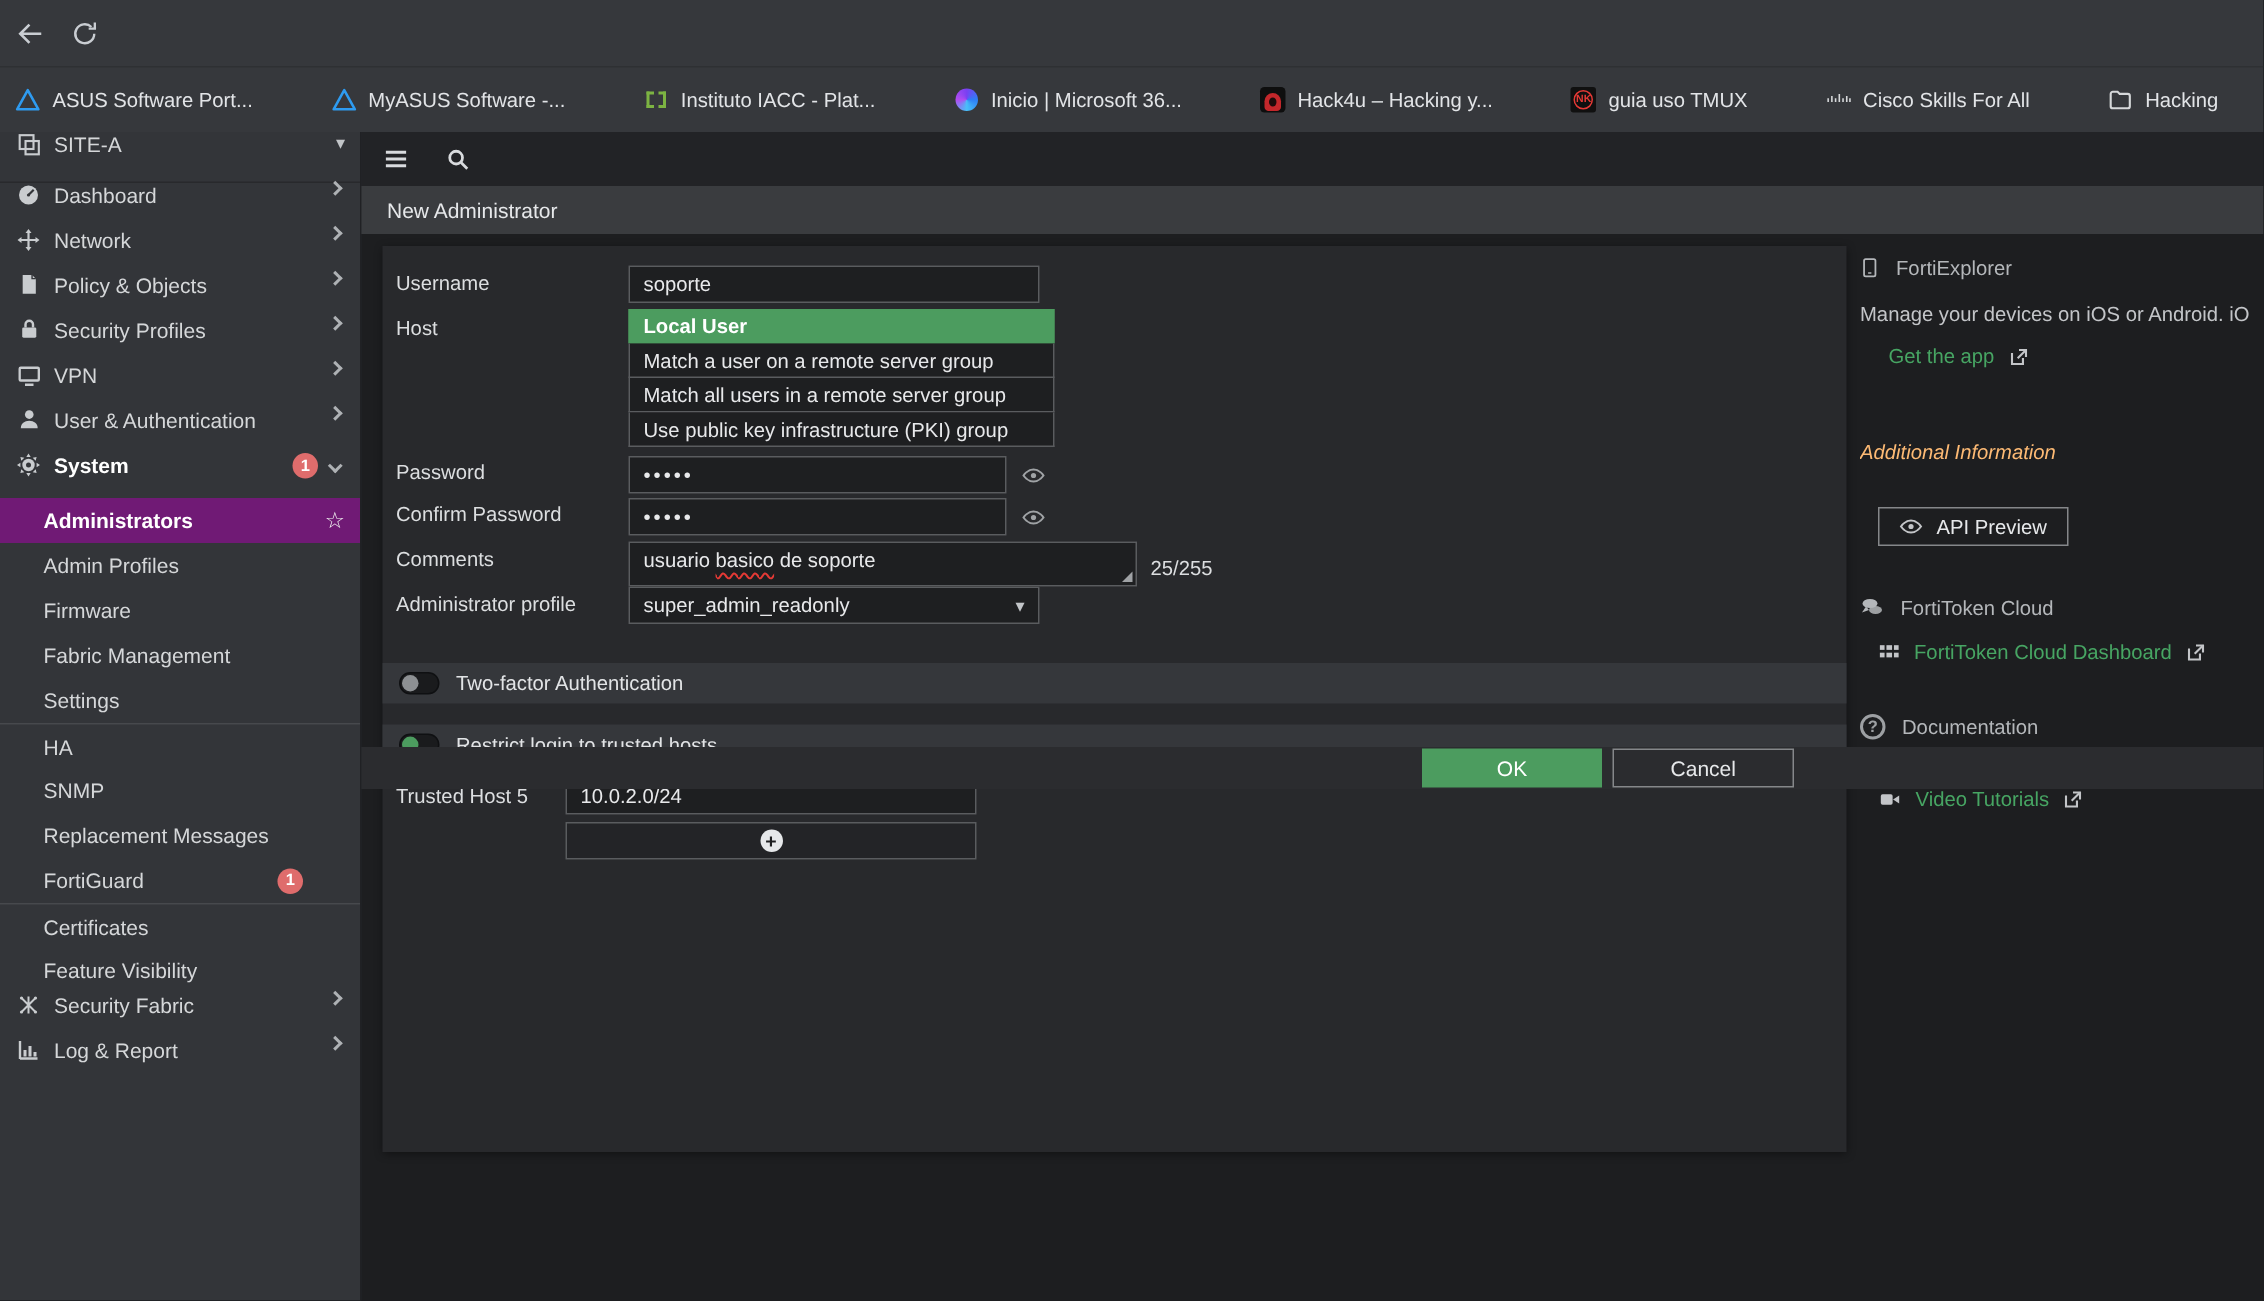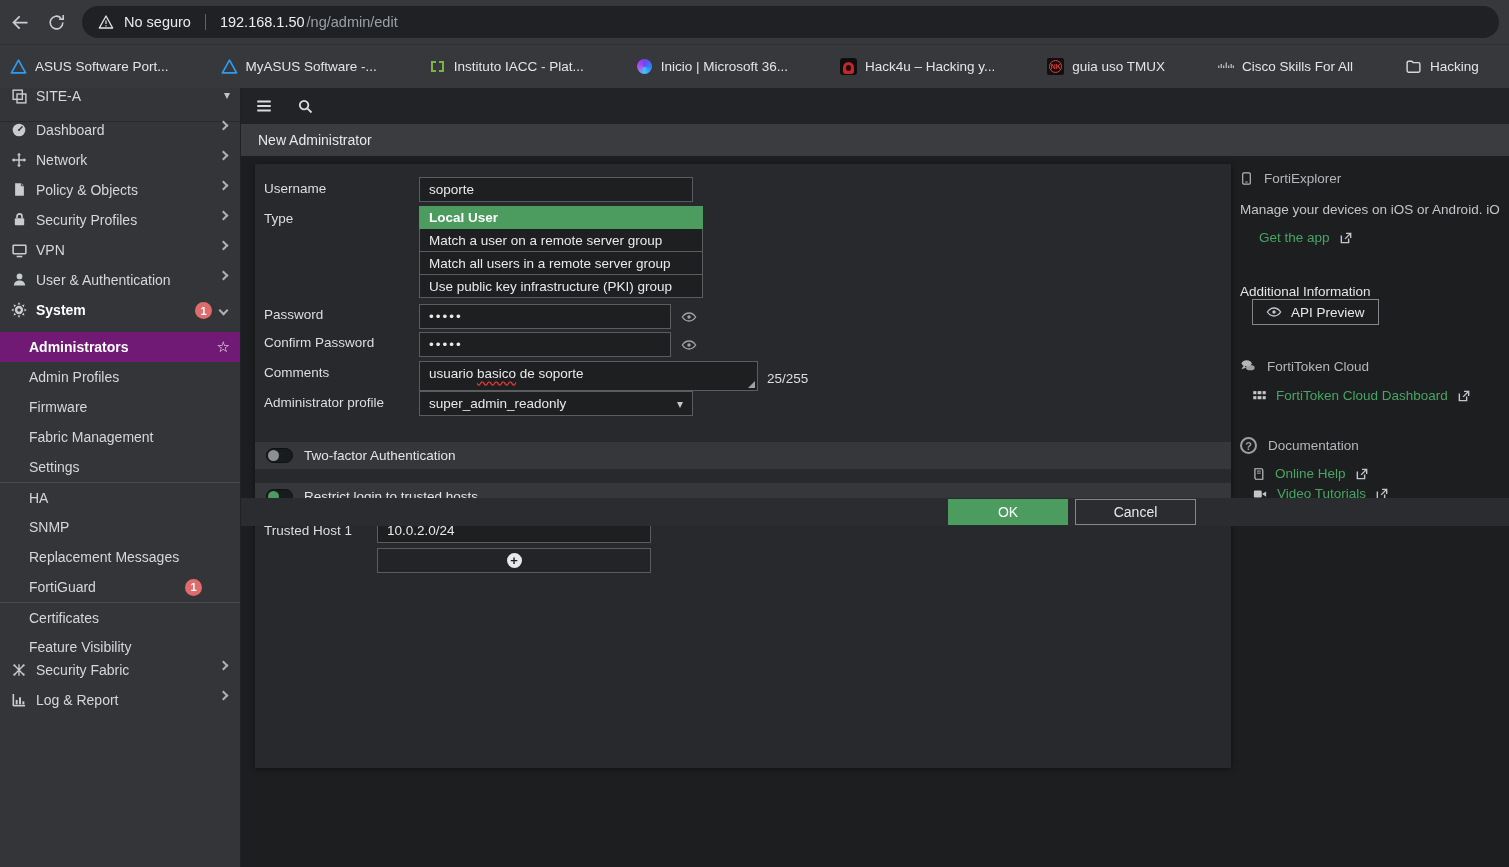--- a/index.html
+++ b/index.html
@@ -73,22 +73,22 @@
 
   .plus-btn { position:absolute; left:122px; top:384px; width:274px; height:25px; background:#232427; border:1px solid #5a5c5f; display:flex; align-items:center; justify-content:center; cursor:pointer; }
   .plus-circle { width:15px; height:15px; border-radius:50%; background:#e6e8ea; color:#1d1e20; font-size:13px; font-weight:bold; display:flex; align-items:center; justify-content:center; line-height:1; }
 
   
   .right-panel { position:absolute; left:999px; top:14px; width:269px; height:596px; overflow:hidden; font-size:13.5px; color:#b4b7ba; }
   .panel-header { display:flex; align-items:center; gap:11px; color:#b4b7ba; }
   .panel-desc { margin-top:15px; white-space:nowrap; overflow:hidden; color:#c3c5c8; }
   .green-link { display:inline-flex; align-items:center; gap:9px; color:#47a563; cursor:pointer; }
   .gl-wrap { margin-top:13px; padding-left:19px; }
-  .panel-sub { margin-top:39px; color:#e5e5e5; }
-  .api-btn { margin-top:0; margin-left:12px; display:inline-flex; align-items:center; gap:9px; border:1px solid #85878a; background:transparent; color:#e6e8ea; font-size:13.5px; padding:4px 13px; cursor:pointer; }
+  .panel-sub { margin-top:49px; color:#fdba74;font-style:italic; }
+  .api-btn { margin-top:29px; margin-left:12px; display:inline-flex; align-items:center; gap:9px; border:1px solid #85878a; background:transparent; color:#e6e8ea; font-size:13.5px; padding:4px 13px; cursor:pointer; }
   .qmark { width:17px; height:17px; border:2px solid #9da0a3; border-radius:50%; display:flex; align-items:center; justify-content:center; font-size:11px; font-weight:bold; color:#9da0a3; flex:0 0 auto; }
   .doc-link-row { display:flex; align-items:center; gap:9px; margin-top:5px; padding-left:12px; color:#c3c5c8; }
   .doc-link-row .green-txt { color:#47a563; cursor:pointer; }
 
   .footer { height:28px; background:#2b2c2f; position:relative; }
   .btn { position:absolute; top:1px; height:26px; display:flex; align-items:center; justify-content:center; font-size:14px; cursor:pointer; }
   .btn-ok { left:707px; width:120px; background:#4c9c5f; color:#fff; }
   .btn-cancel { left:834px; width:121px; background:#2b2c2f; border:1px solid #85878a; color:#e6e8ea; }
   .bottom-strip { flex:1; background:#1d1e20; }
 
@@ -102,33 +102,20 @@
     <svg viewBox="0 0 24 24" width="21" height="21">
         <path d="M20 12H5M11 5l-7 7 7 7" stroke="currentColor" stroke-width="2" fill="none"></path>
       </svg>
   </span>
   <span class="nav-ic">
     <svg viewBox="0 0 24 24" width="19" height="19">
         <path d="M20 12a8 8 0 1 1-2.4-5.7" stroke="currentColor" stroke-width="2" fill="none"></path>
         <path d="M20.5 2.5v5.2h-5.2" stroke="currentColor" stroke-width="2" fill="none"></path>
       </svg>
   </span>
-  <div class="omnibox">
-    <span class="warn">
-      <svg viewBox="0 0 24 24" width="16" height="16">
-          <path d="M12 3L2 21h20z" fill="none" stroke="currentColor" stroke-width="2" stroke-linejoin="round"></path>
-          <rect x="11.1" y="9.5" width="1.8" height="5.5" fill="currentColor"></rect>
-          <rect x="11.1" y="16.8" width="1.8" height="1.9" fill="currentColor"></rect>
-        </svg>
-    </span>
-    <span class="sec">No seguro</span>
-    <span class="sep"></span>
-    <span class="host">192.168.1.50</span>
-    <span class="path" style="margin-left:-8px;">/ng/admin/edit</span>
-  </div>
 </div>
 
 <div class="bookmarks-bar">
   <div class="bookmark">
     <span class="bm-ic">
         <svg viewBox="0 0 24 24" width="17" height="17">
           <path d="M12 3L22 21H2z" fill="none" stroke="#2e9bf0" stroke-width="2.4" stroke-linejoin="round"></path>
         </svg>
       </span>
     <span>ASUS Software Port...</span>
@@ -379,21 +366,21 @@
     </div>
 
     <div class="content">
       <div class="form-panel">
 
         <span class="flabel" style="top:17px;">Username</span>
         <div class="finput" style="left:164px; top:13px; width:274px; height:25px;">
           <span>soporte</span>
         </div>
 
-        <span class="flabel" style="top:47px;">Type</span>
+        <span class="flabel" style="top:47px;">Host</span>
         <div class="type-list">
           <div class="opt selected">
               <span>Local User</span>
             </div>
           <div class="opt">
               <span>Match a user on a remote server group</span>
             </div>
           <div class="opt">
               <span>Match all users in a remote server group</span>
             </div>
@@ -444,21 +431,21 @@
           <span>Two-factor Authentication</span>
         </div>
 
         <div class="section-bar" style="top:319px;">
           <span class="toggle on">
               <span class="knob"></span>
             </span>
           <span>Restrict login to trusted hosts</span>
         </div>
 
-        <span class="flabel" style="top:359px;">Trusted Host 1</span>
+        <span class="flabel" style="top:359px;">Trusted Host 5</span>
         <div class="finput" style="left:122px; top:354px; width:274px; height:25px;">
           <span>10.0.2.0/24</span>
         </div>
         <div class="plus-btn">
           <span class="plus-circle">+</span>
         </div>
 
       </div>
 
       <div class="right-panel">

